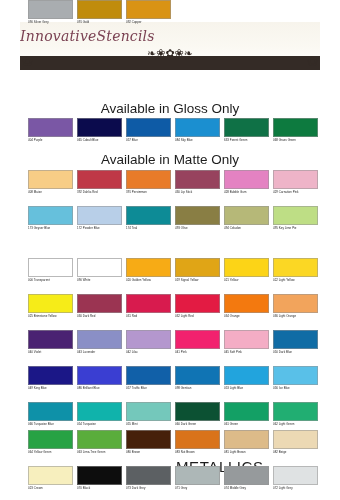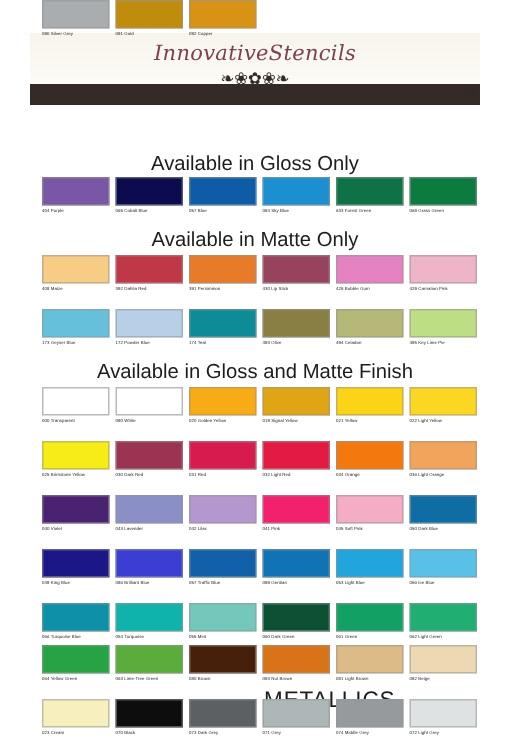--- a/index.html
+++ b/index.html
@@ -13,21 +13,21 @@
   
   .banner{
     position:absolute;left:20px;top:22px;width:300px;height:48px;
     background:linear-gradient(180deg,#f7f4ec 0%,#fbf9f3 55%,#fdfcf8 70%);
     overflow:hidden;
   }
   .banner-bottom{
     position:absolute;left:0;bottom:0;width:100%;height:14px;background:#342b26;
   }
   .logo-text{
-    position:absolute;left:0;right:0;top:6px;text-align:center;
+    position:absolute;left:0;right:0;top:6px;text-align:left;
     font-family:"DejaVu Serif",serif;font-style:italic;
     font-size:14px;letter-spacing:.2px;color:#7a4152;
     white-space:nowrap;
   }
   .flourish{position:absolute;bottom:2px;color:#342b26;line-height:1;}
   .fl-left{left:2px;font-size:13px;}
   .fl-right{right:2px;font-size:13px;}
   .fl-mid{left:0;right:0;text-align:center;font-size:11px;bottom:11px;}
 
   
@@ -72,21 +72,20 @@
     <div class="banner-bottom"></div>
     <div class="flourish fl-left">✿</div>
     <div class="flourish fl-right">❀</div>
   </div>
 
 
   <div class="section-title" style="top:101px">Available in Gloss Only</div>
 
   <div class="section-title" style="top:152px">Available in Matte Only</div>
 
-  <div class="section-title" style="top:240px">Available in Gloss and Matte Finish</div>
 
   <div class="metallics">METALLICS</div>
 
   <div id="grid-host">
       <div class="row" style="top: 118px;">
         <div class="cell" style="left: 0px;">
           <div class="sw" style="background: rgb(122, 87, 165);"></div>
           <div class="lbl">404 Purple</div>
         </div>
         <div class="cell" style="left: 49px;">

